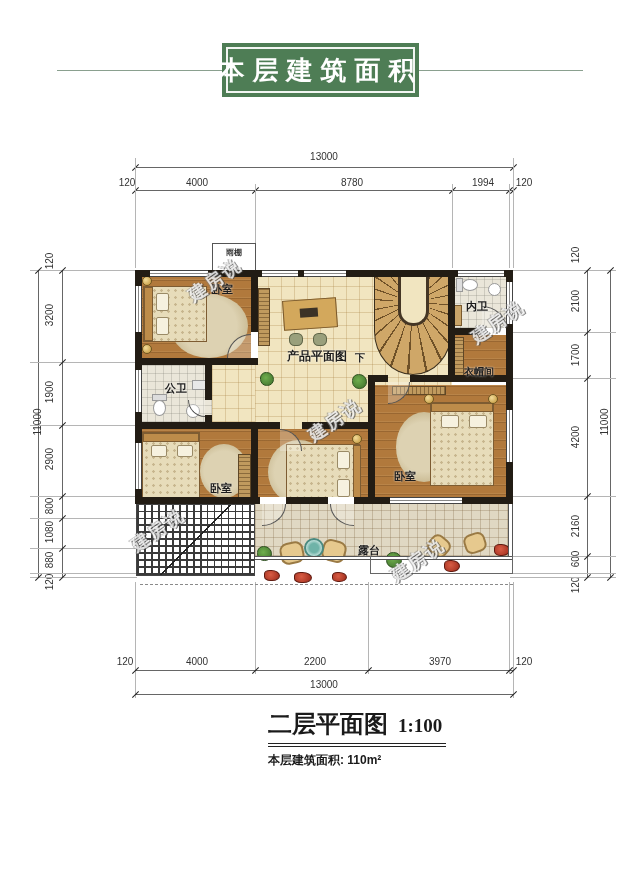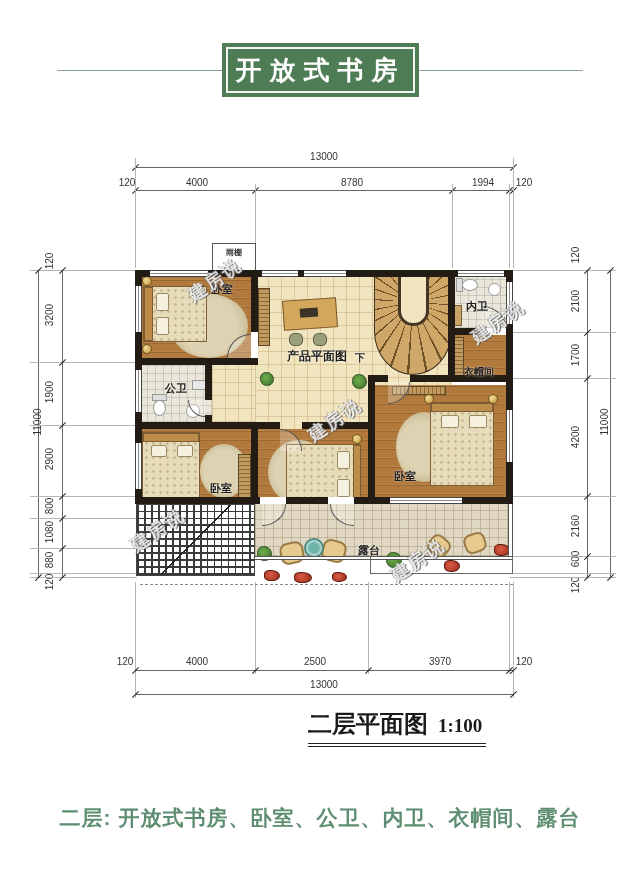--- a/index.html
+++ b/index.html
@@ -80,37 +80,37 @@
   .lbl { position:absolute; font-weight:bold; font-size:11px; line-height:1.1; color:#1c1c1c;
          text-shadow:0 0 2px rgba(255,255,255,.85); white-space:nowrap; z-index:20; }
   .wm-brand { position:absolute; font-weight:bold; font-size:18px; letter-spacing:2px; white-space:nowrap;
          color:rgba(255,255,255,.78); transform:rotate(-35deg); z-index:25;
          text-shadow:1px 1px 0 rgba(70,70,70,.65), -1px -1px 0 rgba(130,130,130,.5); }
   .wm-phone { position:absolute; left:176px; top:420px; font-family:"Liberation Serif", serif;
          font-weight:bold; font-size:29px; letter-spacing:1px; color:#0d0d0d; white-space:nowrap; z-index:30;
          text-shadow:-1px -1px 0 #fff, 1px -1px 0 #fff, -1px 1px 0 #fff, 1px 1px 0 #fff, 0 0 3px #fff; }
 
   
-  .cap { position:absolute; left:268px; top:708px; z-index:5;margin-left:40px; }
+  .cap { position:absolute; left:268px; top:708px; z-index:5; }
   .cap-title { display:inline-block; padding:0 4px 3px 0; border-bottom:4px double #222;
                font-weight:bold; color:#1a1a1a; white-space:nowrap; }
   .cap-title .t1 { font-size:24px; font-family:"Liberation Serif", serif; }
   .cap-title .t2 { font-size:19px; font-family:"Liberation Serif", serif; margin-left:10px; }
   .cap-area { margin-top:5px; font-size:12px; font-weight:bold; color:#1a1a1a; white-space:nowrap; }
   .footer { position:absolute; left:0; top:804px; width:100%; text-align:center;
             font-size:21px; font-weight:bold; color:#5e8e72; letter-spacing:1px; white-space:nowrap; }
 </style>
 </head>
 <body>
 
 <div class="page">
 
   <div class="hdr-line"></div>
   <div class="hdr-box">
-    <div class="hdr-box-inner">开放式书房</div>
+    <div class="hdr-box-inner">本层建筑面积</div>
   </div>
 
   <span class="dim" style="left:300px;top:152px;width:48px">13000</span>
   <i class="ln" style="left:135px;top:167px;width:378px;height:1px"></i>
   <i class="tk" style="left:131px;top:167px"></i>
   <i class="tk" style="left:509px;top:167px"></i>
   <i class="ln" style="left:135px;top:190px;width:378px;height:1px"></i>
   <span class="dim" style="left:113px;top:178px;width:28px">120</span>
   <span class="dim" style="left:177px;top:178px;width:40px">4000</span>
   <span class="dim" style="left:332px;top:178px;width:40px">8780</span>
@@ -128,21 +128,21 @@
   <i class="xl" style="left:509px;top:184px;width:1px;height:84px"></i>
 
   <i class="xl" style="left:135px;top:582px;width:1px;height:116px"></i>
   <i class="xl" style="left:255px;top:582px;width:1px;height:92px"></i>
   <i class="xl" style="left:368px;top:582px;width:1px;height:92px"></i>
   <i class="xl" style="left:509px;top:582px;width:1px;height:92px"></i>
   <i class="xl" style="left:513px;top:582px;width:1px;height:116px"></i>
   <i class="ln" style="left:135px;top:670px;width:378px;height:1px"></i>
   <span class="dim" style="left:111px;top:657px;width:28px">120</span>
   <span class="dim" style="left:177px;top:657px;width:40px">4000</span>
-  <span class="dim" style="left:295px;top:657px;width:40px">2500</span>
+  <span class="dim" style="left:295px;top:657px;width:40px">2200</span>
   <span class="dim" style="left:420px;top:657px;width:40px">3970</span>
   <span class="dim" style="left:510px;top:657px;width:28px">120</span>
   <i class="tk" style="left:131px;top:670px"></i>
   <i class="tk" style="left:251px;top:670px"></i>
   <i class="tk" style="left:364px;top:670px"></i>
   <i class="tk" style="left:505px;top:670px"></i>
   <i class="tk" style="left:509px;top:670px"></i>
   <i class="ln" style="left:135px;top:694px;width:378px;height:1px"></i>
   <span class="dim" style="left:300px;top:680px;width:48px">13000</span>
   <i class="tk" style="left:131px;top:694px"></i>
@@ -351,17 +351,17 @@
   <span class="wm-brand" style="left:185px;top:268px">建房说</span>
   <span class="wm-brand" style="left:468px;top:310px">建房说</span>
   <span class="wm-brand" style="left:305px;top:408px">建房说</span>
   <span class="wm-brand" style="left:128px;top:518px">建房说</span>
   <span class="wm-brand" style="left:388px;top:548px">建房说</span>
 
   <div class="cap">
     <div class="cap-title">
       <span class="t1">二层平面图</span><span class="t2">1:100</span>
     </div>
-  </div>
-
-  <div class="footer">二层: 开放式书房、卧室、公卫、内卫、衣帽间、露台</div>
+    <div class="cap-area">本层建筑面积: 110m²</div>
+  </div>
+
 
 </div>
 
 </body></html>

